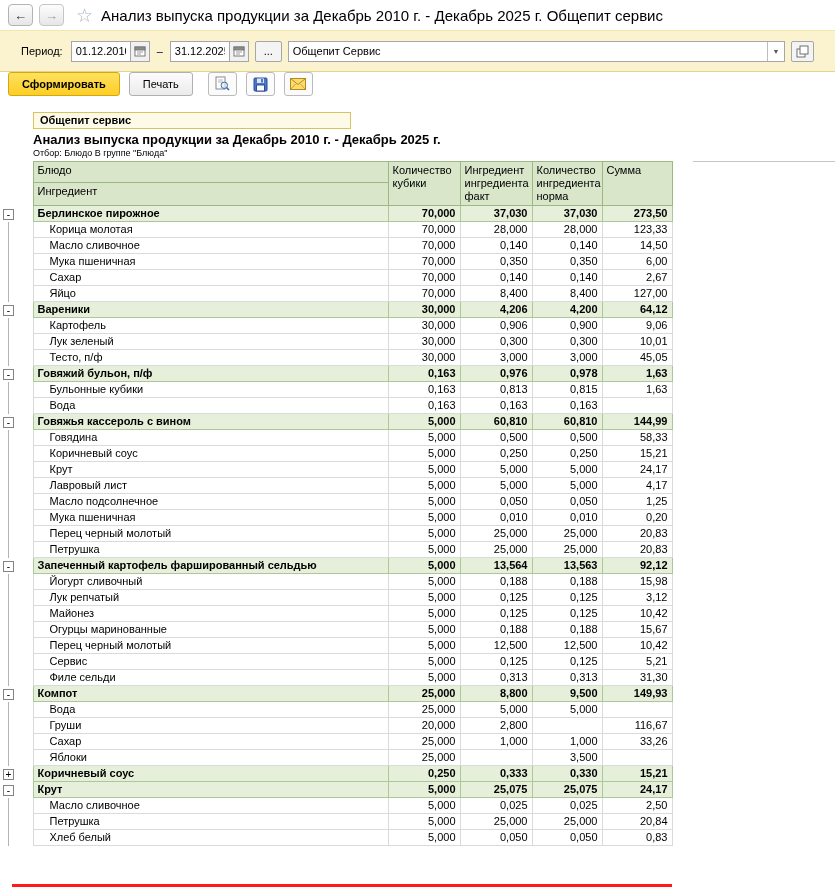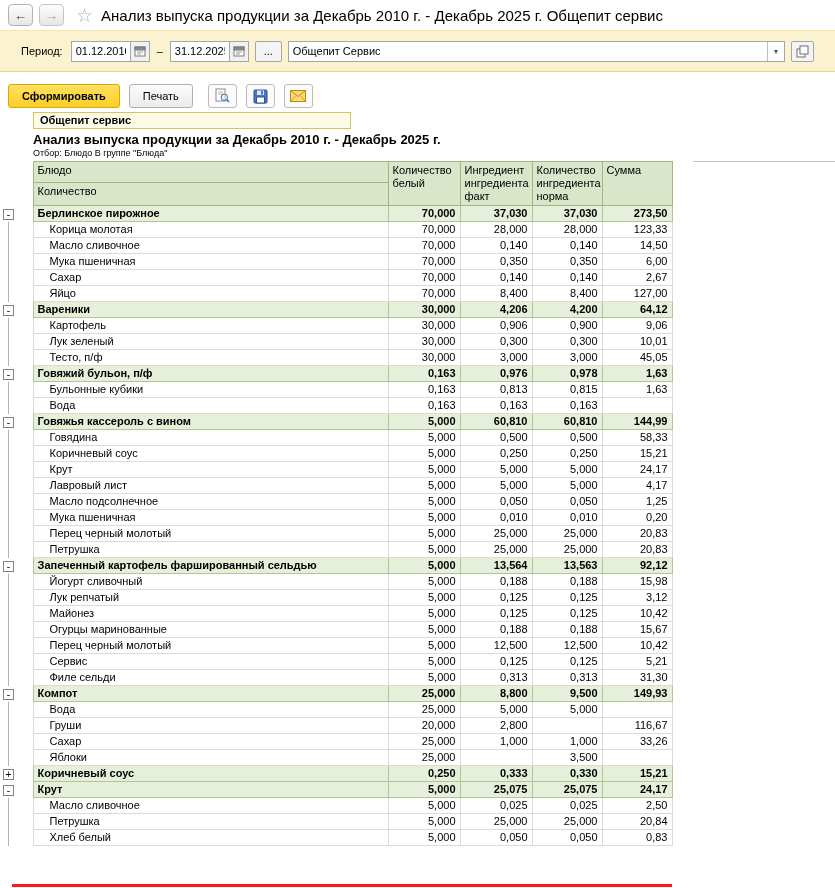--- a/index.html
+++ b/index.html
@@ -33,21 +33,21 @@
   .date-field input { width:58px; }
   .cal-btn { width:19px; border-left:1px solid #a6a6a6; background:#f1f1f1; display:flex; align-items:center; justify-content:center; cursor:pointer; }
   .dash { padding:0 1px; }
   .more-btn { width:27px; height:21px; border:1px solid #a6a6a6; border-radius:2px; background:#f4f4f4; font-size:11px; line-height:11px; cursor:pointer; }
   .org-field { flex:1; }
   .org-field input { flex:1; }
   .combo-btn { width:17px; border-left:1px solid #bdbdbd; background:#fff; display:flex; align-items:center; justify-content:center; font-size:7px; color:#555; cursor:pointer; }
   .open-btn { width:23px; height:21px; border:1px solid #a6a6a6; border-radius:2px; background:#f4f4f4; display:flex; align-items:center; justify-content:center; cursor:pointer; }
 
   
-  .toolbar { height:36px; display:flex; align-items:flex-end; padding:0 8px; gap:9px; background:#fff; }
+  .toolbar { height:36px; display:flex; align-items:flex-start; padding:0 8px; gap:9px; background:#fff; }
   .btn {
     height:24px; padding:0 13px; border:1px solid #b0b0b0; border-radius:3px;
     background:linear-gradient(#fcfcfc,#ebebeb); font-family:"Liberation Sans", sans-serif; font-size:11px; cursor:pointer;
   }
   .btn-primary { background:linear-gradient(#ffe160,#fcce25); border-color:#d2a70f; font-weight:bold; }
   .icon-btn {
     width:29px; height:24px; border:1px solid #bbb; border-radius:3px; background:#fbfbfb;
     display:flex; align-items:center; justify-content:center; cursor:pointer;
   }
   .icon-btn.first { margin-left:6px; }
@@ -194,27 +194,27 @@
           <col style="width:355px">
           <col style="width:72px">
           <col style="width:72px">
           <col style="width:70px">
           <col style="width:70px">
       </colgroup>
       <thead>
         <tr>
           <td class="gutter" rowspan="2"></td>
           <th class="hdr-r1">Блюдо</th>
-          <th rowspan="2">Количество белый</th>
+          <th rowspan="2">Количество кубики</th>
           <th rowspan="2">Ингредиент ингредиента факт</th>
           <th rowspan="2">Количество ингредиента норма</th>
           <th rowspan="2">Сумма</th>
         </tr>
         <tr>
-          <th class="hdr-r2">Количество</th>
+          <th class="hdr-r2">Ингредиент</th>
         </tr>
       </thead>
       <tbody id="report-body">
           <tr class="group-row">
             <td class="gutter"><span class="expander">-</span></td>
             <td class="name">Берлинское пирожное</td>
             <td class="num">70,000</td>
             <td class="num">37,030</td>
             <td class="num">37,030</td>
             <td class="num">273,50</td>

